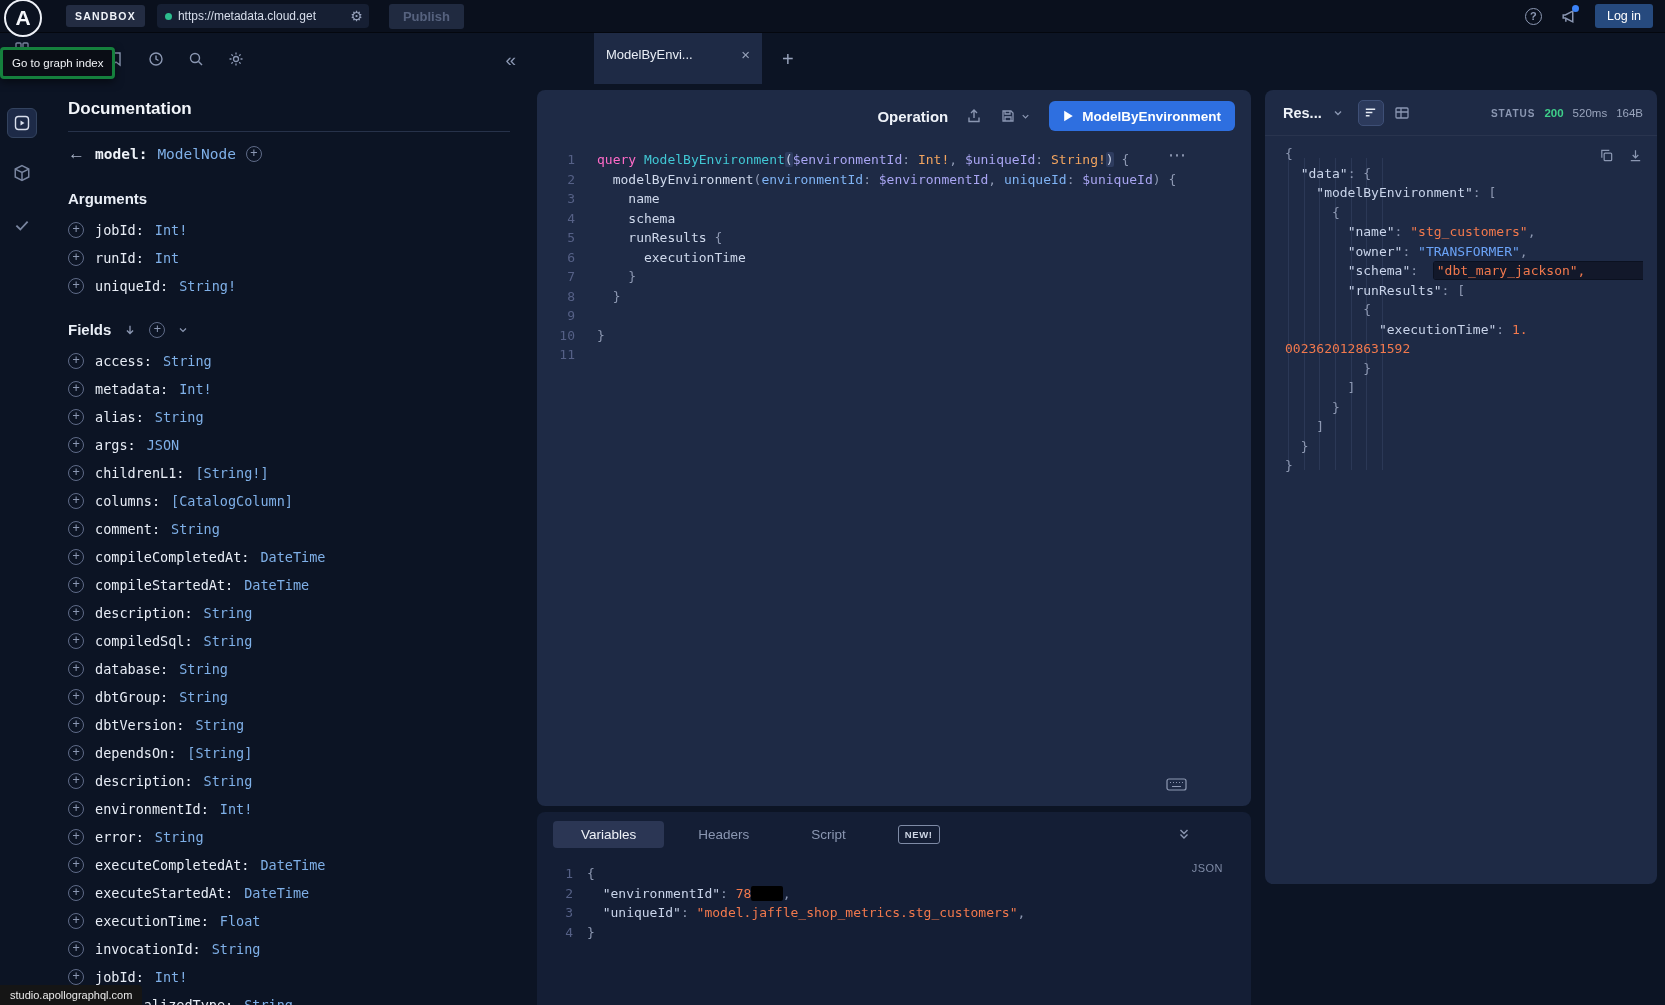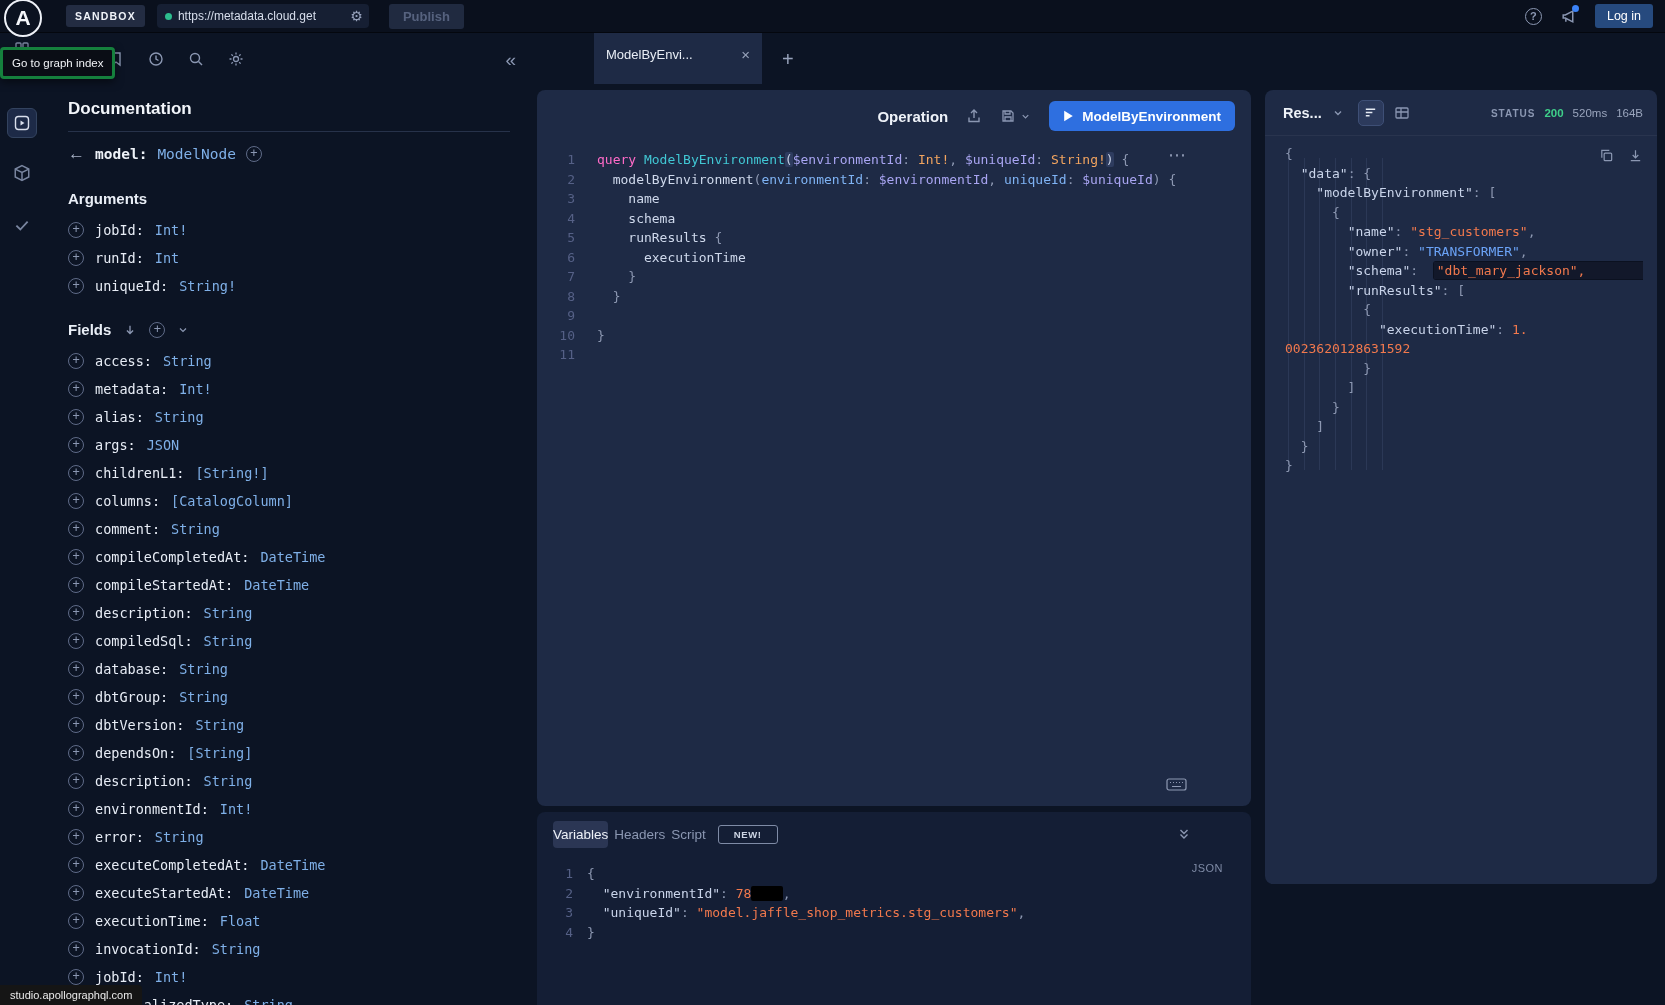--- a/index.html
+++ b/index.html
@@ -130,25 +130,25 @@
   .code { flex:1; overflow:hidden; }
   .cl { height:19.5px; white-space:pre; }
   .op-ellipsis { position:absolute; right:64px; top:54px; font-size:18px; color:#8e99b3; letter-spacing:1px; }
   .kbd-ico { position:absolute; right:64px; bottom:14px; color:#8e99b3; }
 
   .vars-panel {
     position:absolute; left:7px; top:779px; width:714px; height:193px; background:#141e35;
     border-radius:8px 8px 0 0; overflow:hidden;
   }
   .vars-header { height:44px; display:flex; align-items:center; padding:0 16px; gap:6px; }
-  .vtab { background:transparent; border:none; color:#8b97b2; font-size:13.5px; padding:6px 0; border-radius:4px; font-family:"Liberation Sans", sans-serif; }
+  .vtab { background:transparent; border:none; color:#8b97b2; font-size:13.5px; padding:6px 28px; border-radius:4px; font-family:"Liberation Sans", sans-serif; }
   .vtab.active { background:#2b3654; color:#eef2f8; }
   .new-badge {
     border:1px solid #7f8ba6; color:#cdd5e4; font-size:9.5px; font-weight:bold; letter-spacing:.6px;
-    padding:3px 15px; border-radius:3px; margin-left:6px;
+    padding:3px 6px; border-radius:3px; margin-left:18px;
   }
   .vars-chevrons { margin-left:auto; margin-right:44px; color:#8b97b2; }
   .json-mode { position:absolute; right:28px; top:50px; font-size:11px; letter-spacing:.5px; color:#7f8ba6; }
   .vars-editor { display:flex; padding-top:8px; font-family:"DejaVu Sans Mono", monospace; font-size:13px; line-height:19.5px; }
   .vars-editor .gutter { width:28px; margin-left:8px; margin-right:14px; }
 
   
   .resp-panel {
     position:absolute; left:1265px; top:90px; width:392px; height:794px; background:#1e2a45;
     border-radius:8px; overflow:hidden;

